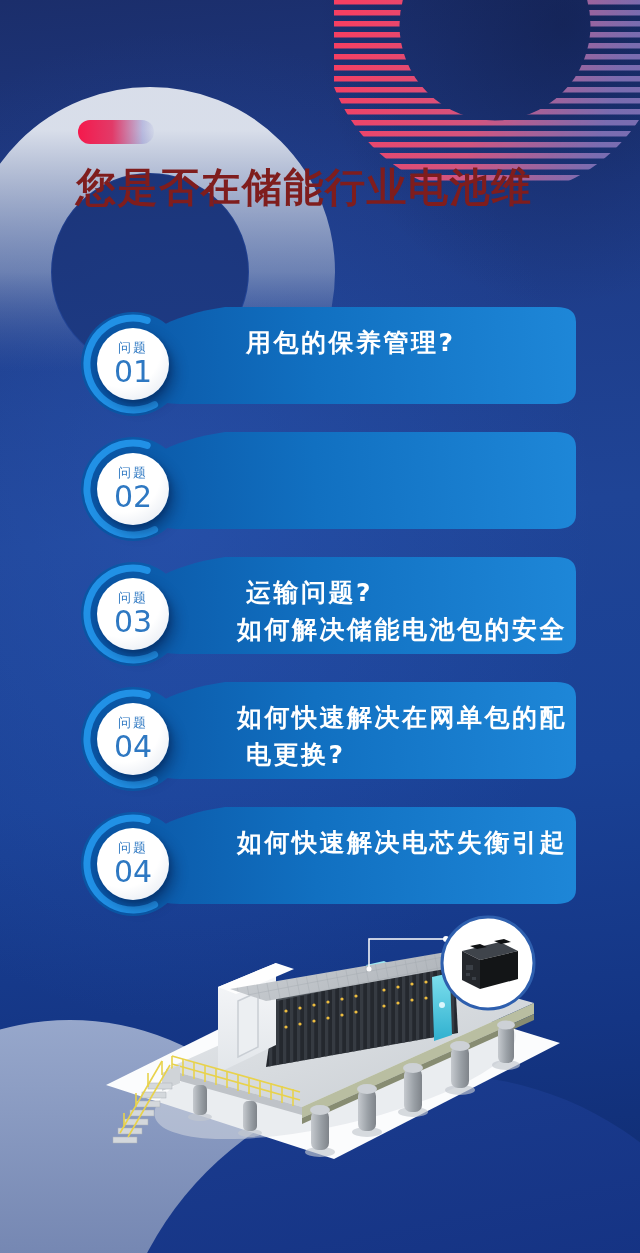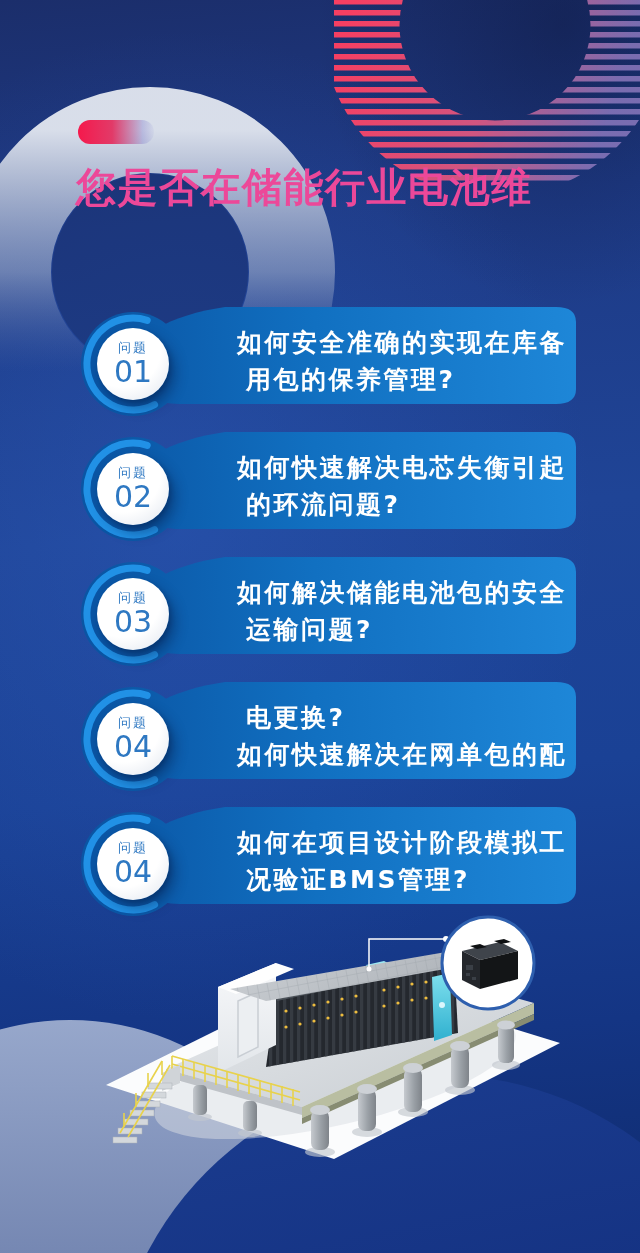--- a/index.html
+++ b/index.html
@@ -29,21 +29,21 @@
     background:linear-gradient(168deg,#1b3d90 0%,#143181 45%,#0d2768 100%);
   }
 
   
   .red-chip{
     position:absolute;left:78px;top:120px;width:76px;height:24px;border-radius:12px;
     background:linear-gradient(90deg,#f5194c 0%,#e23a68 45%,rgba(93,82,190,.25) 85%,rgba(93,100,200,.05) 100%);
   }
   .title{
     position:absolute;left:76px;top:163px;
-    font-size:40px;font-weight:900;color:#ec4899;
+    font-size:40px;font-weight:900;color:#7f1d1d;
     letter-spacing:1.5px;line-height:49px;white-space:nowrap;
   }
   .title span{display:block;}
 
   
   .row{position:absolute;left:0;width:640px;height:125px;}
   .pill{position:absolute;left:60px;top:0;width:530px;height:115px;}
   .badge-arc{position:absolute;left:73px;top:-3px;width:120px;height:120px;}
   .badge{
     position:absolute;left:97px;top:21px;width:72px;height:72px;border-radius:50%;
@@ -116,94 +116,88 @@
     <path d="M165,0 L496,0 Q516,0 516,15 L516,82 Q516,97 496,97 L120,97 C95,97 71,86 70,60 C69,30 110,8 165,0 Z" fill="url(#pillGrad)"></path>
   </svg>
   <svg class="badge-arc" viewBox="0 0 120 120">
     <path d="M 81.6 100.6 A 46 46 0 1 1 74.2 16.3" stroke="#2191e6" stroke-width="7" fill="none" stroke-linecap="round"></path>
   </svg>
   <div class="badge">
     <span class="badge-q">问题</span>
     <span class="badge-n">01</span>
   </div>
   <div class="q-text">
-    <span class="q-line">如何安全准确的实现在库备</span>
     <span class="q-line q-line2">用包的保养管理?</span>
   </div>
 </div>
 
 <div class="row" style="top:432px">
   <svg class="pill" viewBox="0 0 530 115">
     <circle cx="73" cy="57" r="52" fill="url(#pillGrad)"></circle>
     <path d="M165,0 L496,0 Q516,0 516,15 L516,82 Q516,97 496,97 L120,97 C95,97 71,86 70,60 C69,30 110,8 165,0 Z" fill="url(#pillGrad)"></path>
   </svg>
   <svg class="badge-arc" viewBox="0 0 120 120">
     <path d="M 81.6 100.6 A 46 46 0 1 1 74.2 16.3" stroke="#2191e6" stroke-width="7" fill="none" stroke-linecap="round"></path>
   </svg>
   <div class="badge">
     <span class="badge-q">问题</span>
     <span class="badge-n">02</span>
+  </div>
+</div>
+
+<div class="row" style="top:557px">
+  <svg class="pill" viewBox="0 0 530 115">
+    <circle cx="73" cy="57" r="52" fill="url(#pillGrad)"></circle>
+    <path d="M165,0 L496,0 Q516,0 516,15 L516,82 Q516,97 496,97 L120,97 C95,97 71,86 70,60 C69,30 110,8 165,0 Z" fill="url(#pillGrad)"></path>
+  </svg>
+  <svg class="badge-arc" viewBox="0 0 120 120">
+    <path d="M 81.6 100.6 A 46 46 0 1 1 74.2 16.3" stroke="#2191e6" stroke-width="7" fill="none" stroke-linecap="round"></path>
+  </svg>
+  <div class="badge">
+    <span class="badge-q">问题</span>
+    <span class="badge-n">03</span>
+  </div>
+  <div class="q-text">
+    <span class="q-line q-line2">运输问题?</span>
+    <span class="q-line">如何解决储能电池包的安全</span>
+  </div>
+</div>
+
+<div class="row" style="top:682px">
+  <svg class="pill" viewBox="0 0 530 115">
+    <circle cx="73" cy="57" r="52" fill="url(#pillGrad)"></circle>
+    <path d="M165,0 L496,0 Q516,0 516,15 L516,82 Q516,97 496,97 L120,97 C95,97 71,86 70,60 C69,30 110,8 165,0 Z" fill="url(#pillGrad)"></path>
+  </svg>
+  <svg class="badge-arc" viewBox="0 0 120 120">
+    <path d="M 81.6 100.6 A 46 46 0 1 1 74.2 16.3" stroke="#2191e6" stroke-width="7" fill="none" stroke-linecap="round"></path>
+  </svg>
+  <div class="badge">
+    <span class="badge-q">问题</span>
+    <span class="badge-n">04</span>
+  </div>
+  <div class="q-text">
+    <span class="q-line">如何快速解决在网单包的配</span>
+    <span class="q-line q-line2">电更换?</span>
+  </div>
+</div>
+
+<div class="row" style="top:807px">
+  <svg class="pill" viewBox="0 0 530 115">
+    <circle cx="73" cy="57" r="52" fill="url(#pillGrad)"></circle>
+    <path d="M165,0 L496,0 Q516,0 516,15 L516,82 Q516,97 496,97 L120,97 C95,97 71,86 70,60 C69,30 110,8 165,0 Z" fill="url(#pillGrad)"></path>
+  </svg>
+  <svg class="badge-arc" viewBox="0 0 120 120">
+    <path d="M 81.6 100.6 A 46 46 0 1 1 74.2 16.3" stroke="#2191e6" stroke-width="7" fill="none" stroke-linecap="round"></path>
+  </svg>
+  <div class="badge">
+    <span class="badge-q">问题</span>
+    <span class="badge-n">04</span>
   </div>
   <div class="q-text">
     <span class="q-line">如何快速解决电芯失衡引起</span>
-    <span class="q-line q-line2">的环流问题?</span>
-  </div>
-</div>
-
-<div class="row" style="top:557px">
-  <svg class="pill" viewBox="0 0 530 115">
-    <circle cx="73" cy="57" r="52" fill="url(#pillGrad)"></circle>
-    <path d="M165,0 L496,0 Q516,0 516,15 L516,82 Q516,97 496,97 L120,97 C95,97 71,86 70,60 C69,30 110,8 165,0 Z" fill="url(#pillGrad)"></path>
-  </svg>
-  <svg class="badge-arc" viewBox="0 0 120 120">
-    <path d="M 81.6 100.6 A 46 46 0 1 1 74.2 16.3" stroke="#2191e6" stroke-width="7" fill="none" stroke-linecap="round"></path>
-  </svg>
-  <div class="badge">
-    <span class="badge-q">问题</span>
-    <span class="badge-n">03</span>
-  </div>
-  <div class="q-text">
-    <span class="q-line">如何解决储能电池包的安全</span>
-    <span class="q-line q-line2">运输问题?</span>
-  </div>
-</div>
-
-<div class="row" style="top:682px">
-  <svg class="pill" viewBox="0 0 530 115">
-    <circle cx="73" cy="57" r="52" fill="url(#pillGrad)"></circle>
-    <path d="M165,0 L496,0 Q516,0 516,15 L516,82 Q516,97 496,97 L120,97 C95,97 71,86 70,60 C69,30 110,8 165,0 Z" fill="url(#pillGrad)"></path>
-  </svg>
-  <svg class="badge-arc" viewBox="0 0 120 120">
-    <path d="M 81.6 100.6 A 46 46 0 1 1 74.2 16.3" stroke="#2191e6" stroke-width="7" fill="none" stroke-linecap="round"></path>
-  </svg>
-  <div class="badge">
-    <span class="badge-q">问题</span>
-    <span class="badge-n">04</span>
-  </div>
-  <div class="q-text">
-    <span class="q-line q-line2">电更换?</span>
-    <span class="q-line">如何快速解决在网单包的配</span>
-  </div>
-</div>
-
-<div class="row" style="top:807px">
-  <svg class="pill" viewBox="0 0 530 115">
-    <circle cx="73" cy="57" r="52" fill="url(#pillGrad)"></circle>
-    <path d="M165,0 L496,0 Q516,0 516,15 L516,82 Q516,97 496,97 L120,97 C95,97 71,86 70,60 C69,30 110,8 165,0 Z" fill="url(#pillGrad)"></path>
-  </svg>
-  <svg class="badge-arc" viewBox="0 0 120 120">
-    <path d="M 81.6 100.6 A 46 46 0 1 1 74.2 16.3" stroke="#2191e6" stroke-width="7" fill="none" stroke-linecap="round"></path>
-  </svg>
-  <div class="badge">
-    <span class="badge-q">问题</span>
-    <span class="badge-n">04</span>
-  </div>
-  <div class="q-text">
-    <span class="q-line">如何在项目设计阶段模拟工</span>
-    <span class="q-line q-line2">况验证BMS管理?</span>
   </div>
 </div>
 
 <svg class="illo" viewBox="0 0 500 300">
   <defs>
     <linearGradient id="deckGrad" x1="0" y1="0" x2="1" y2="1">
       <stop offset="0" stop-color="#e8ebee"></stop>
         <stop offset="1" stop-color="#c7ccd1"></stop>
     </linearGradient>
     <linearGradient id="wallGrad" x1="0" y1="0" x2="0" y2="1">

